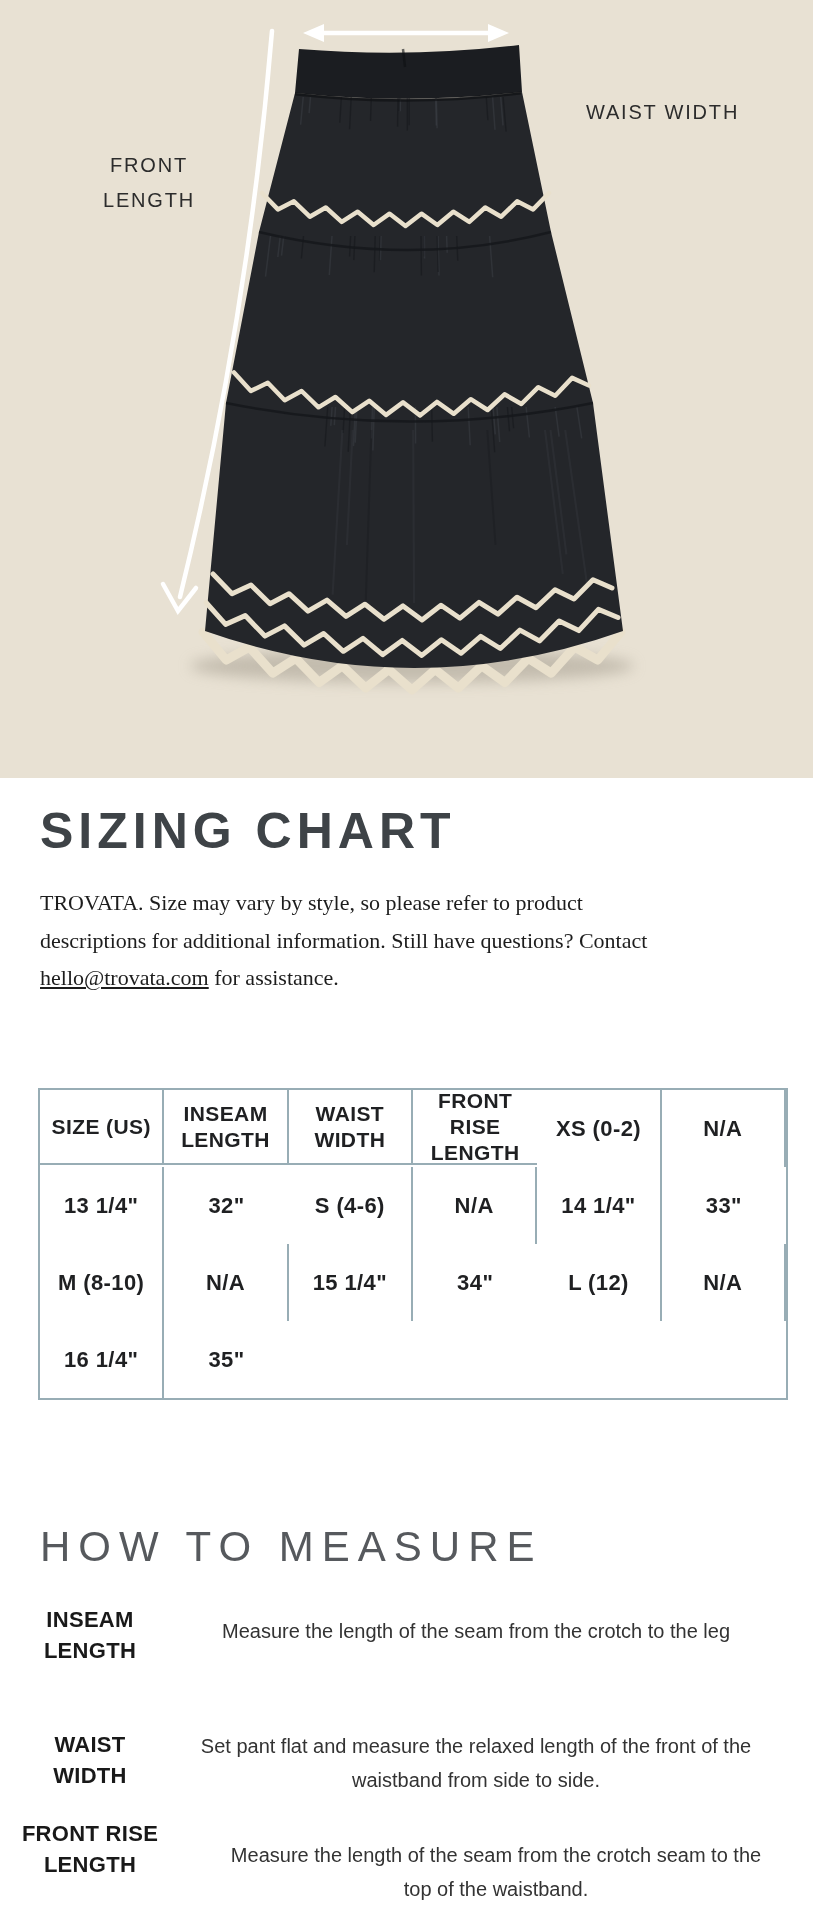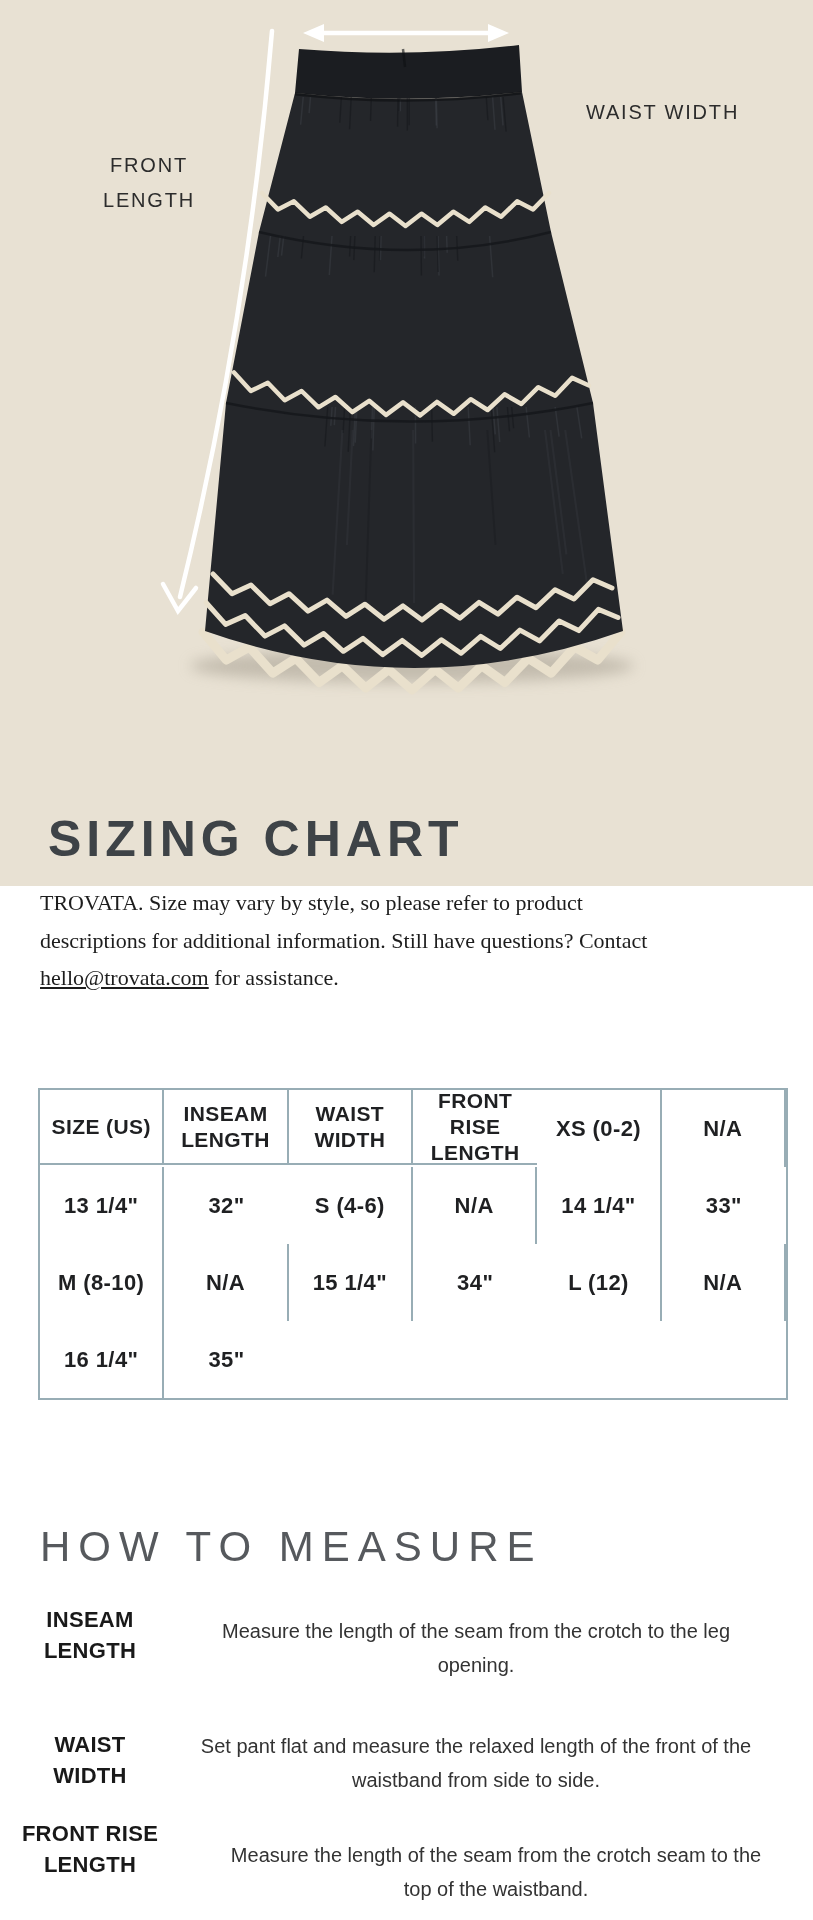--- a/index.html
+++ b/index.html
@@ -2,39 +2,39 @@
 <html style="--page-bg: #FFFFFF; --hero-bg: #E8E1D3; --skirt: #24262A; --waistband: #1B1D21; --trim-cream: #E9E0CC; --arrow-white: #FFFFFF; --table-border: #98ADB5; --heading-dark: #3E4347; --heading-light: #56595D; --text-dark: #1D1D1D;"><head>
 <meta charset="utf-8">
 <style>
   html,body{margin:0;padding:0;background:#ffffff;}
   .page{
     position:relative;width:813px;height:1920px;margin:0 auto;
     background:var(--page-bg,#ffffff);overflow:hidden;
     font-family:"Liberation Sans",sans-serif;
   }
   
-  .hero{position:absolute;left:0;top:0;width:813px;height:886px;background:var(--hero-bg,#E8E1D3);}
+  .hero{position:absolute;left:0;top:0;width:813px;height:778px;background:var(--hero-bg,#E8E1D3);}
   .skirt-svg{position:absolute;left:0;top:0;width:813px;height:778px;display:block;}
   .skirt-body{fill:var(--skirt,#24262A);}
   .waistband{fill:var(--waistband,#1B1D21);}
   .seam{fill:none;stroke:#15171B;stroke-width:2.5;opacity:.85;}
   .ricrac{fill:none;stroke:var(--trim-cream,#E9E0CC);stroke-width:4.5;stroke-linejoin:round;stroke-linecap:round;}
   .ricrac.t5{stroke-width:5;}
   .ricrac.thick{stroke-width:9;}
   .arrow line,.arrow path.shaft,.arrow polyline{stroke:var(--arrow-white,#fff);stroke-width:4.5;fill:none;stroke-linecap:round;}
   .arrow polygon{fill:var(--arrow-white,#fff);}
   .hero-label{
     position:absolute;color:#2C2C2C;font-size:20px;letter-spacing:1.8px;
     font-family:"Liberation Sans",sans-serif;
   }
   .hero-label.waist{left:586px;top:101px;white-space:nowrap;}
   .hero-label.front{left:86px;top:148px;width:126px;text-align:center;line-height:35px;}
   
   .sizing-title{
-    position:absolute;left:40px;top:806px;margin:8px;
+    position:absolute;left:40px;top:806px;margin:0;
     font-size:50px;font-weight:bold;letter-spacing:5px;line-height:1;
     color:var(--heading-dark,#3E4347);
   }
   .intro{
     position:absolute;left:40px;top:884px;width:748px;
     font-family:"Liberation Serif",serif;font-size:22px;line-height:37.5px;
     color:var(--text-dark,#1D1D1D);
   }
   .intro a{color:inherit;text-decoration:underline;}
   
@@ -232,21 +232,20 @@
   <section>
     <h2 class="howto-title">HOW TO MEASURE</h2>
 
     <div class="measure-row r1">
       <div class="term">
         <div>INSEAM</div>
         <div>LENGTH</div>
       </div>
       <div class="def">
         <div>Measure the length of the seam from the crotch to the leg</div>
-        <div>opening.</div>
       </div>
     </div>
 
     <div class="measure-row r2">
       <div class="term">
         <div>WAIST</div>
         <div>WIDTH</div>
       </div>
       <div class="def">
         <div>Set pant flat and measure the relaxed length of the front of the</div>

